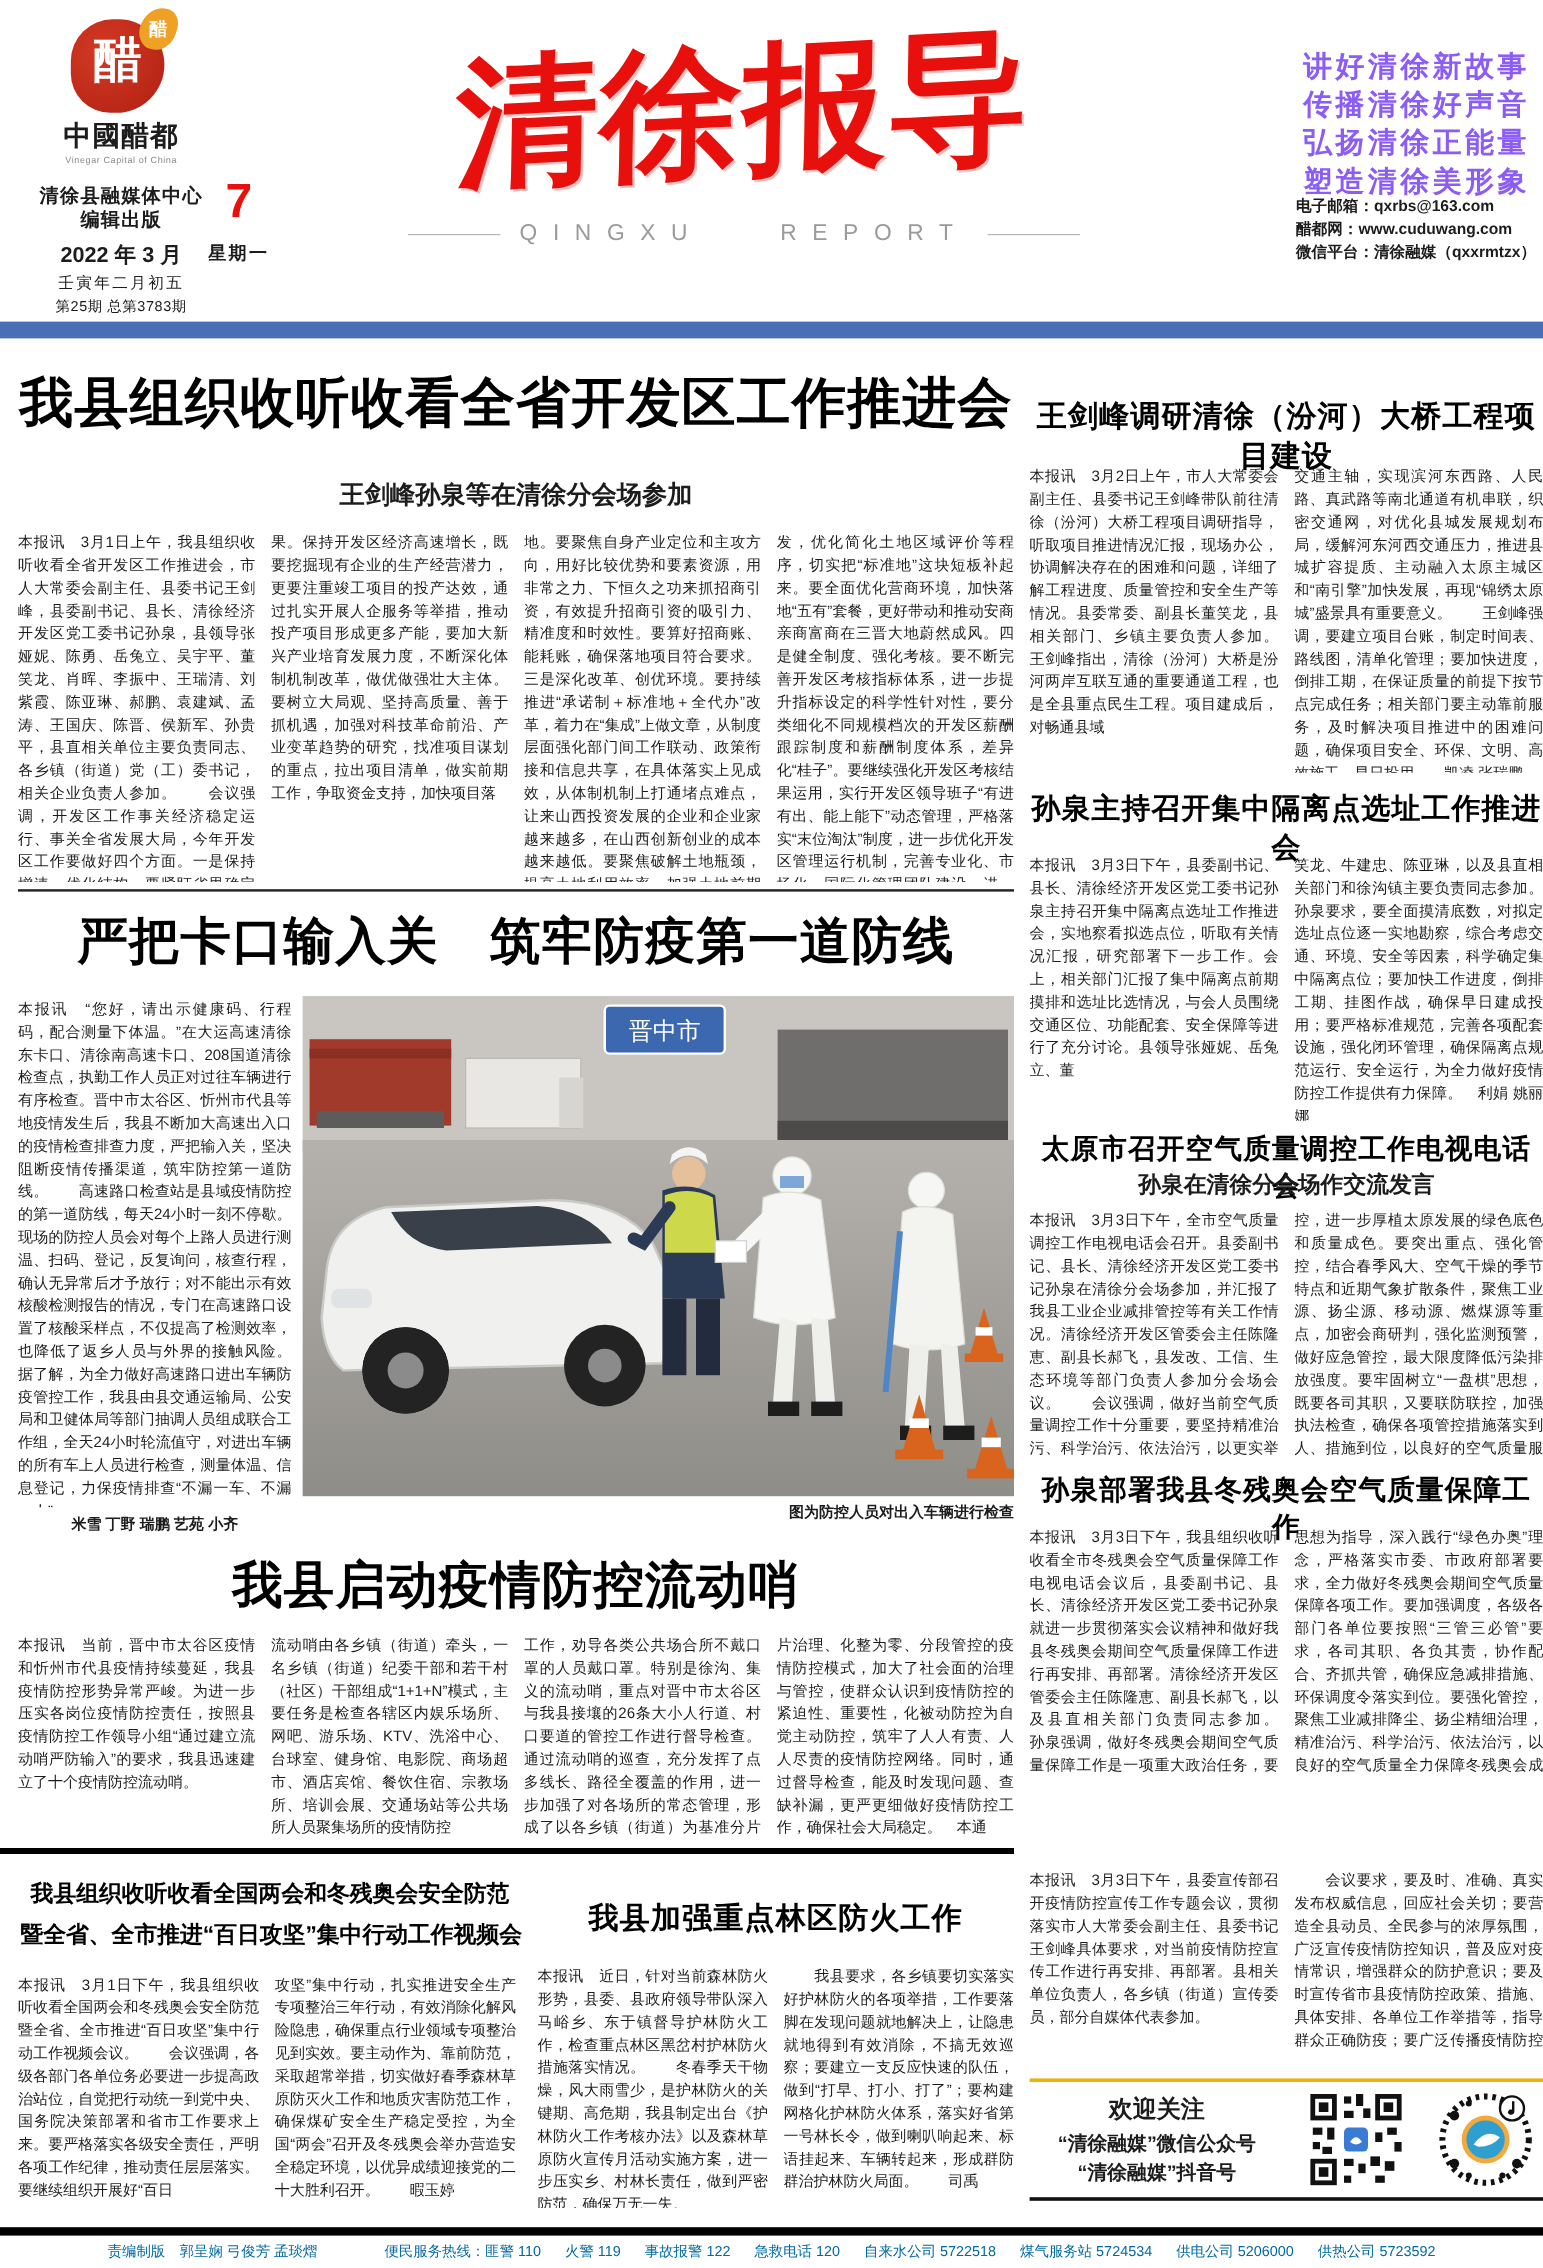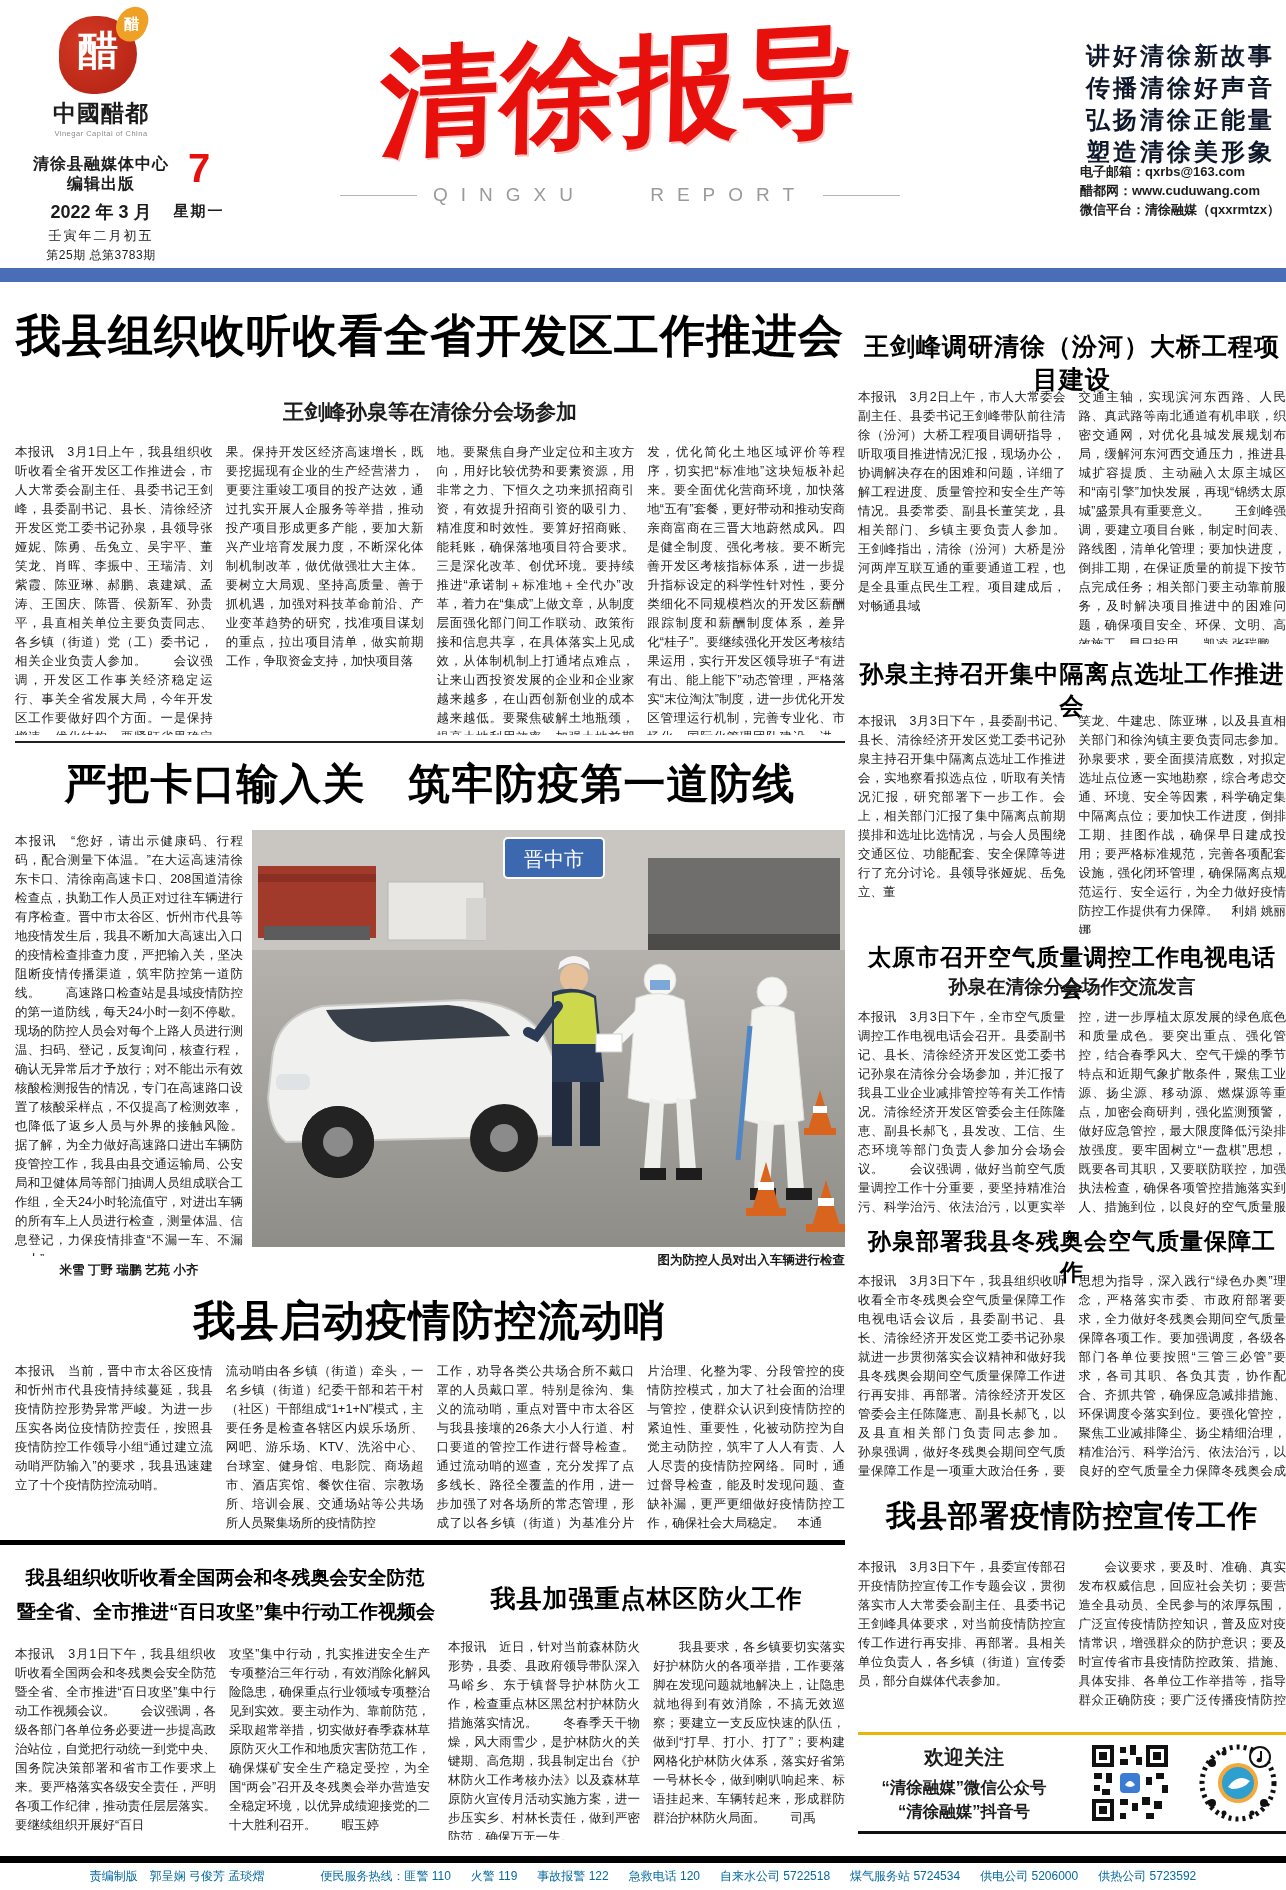--- a/index.html
+++ b/index.html
@@ -25,21 +25,21 @@
   .pageno-block{left:170px;top:148px;width:58px;text-align:center;}
   .pageno{color:#e8100c;font-size:40px;font-weight:bold;line-height:1;}
   .weekday{font-size:15px;font-weight:bold;margin-top:14px;letter-spacing:2px;}
   .paper-title{left:330px;top:14px;width:580px;height:158px;display:flex;align-items:center;justify-content:center;}
   .paper-title span{font-size:118px;font-weight:bold;color:#e8100c;letter-spacing:2px;
                     transform:rotate(-3deg) skewX(-4deg);text-shadow:2px 2px 0 rgba(232,16,12,.25);
                     font-family:"Liberation Serif","DejaVu Serif",serif;}
   .title-en{left:340px;top:184px;width:560px;display:flex;align-items:center;gap:16px;}
   .title-en .ln{flex:1;height:1px;background:#b5b5b5;}
   .title-en span{color:#9a9a9a;font-size:19px;letter-spacing:13px;word-spacing:46px;}
-  .slogans{left:1086px;top:40px;width:196px;color:#0f172a;font-size:24px;font-weight:bold;
+  .slogans{left:1086px;top:40px;width:196px;color:#8b5cf6;font-size:24px;font-weight:bold;
            line-height:32px;letter-spacing:3px;text-align:justify;}
   .slogans div{display:flex;justify-content:space-between;}
   .contacts{left:1080px;top:162px;width:206px;font-size:13px;font-weight:bold;line-height:19px;}
   .blue-bar{left:0;top:268px;width:1286px;height:14px;background:#4a6db8;}
 
   
   .h-huge{font-weight:bold;text-align:center;color:#000;letter-spacing:1px;}
   .cols{display:flex;gap:13px;overflow:hidden;}
   .col{flex:1;text-align:justify;font-size:12.5px;line-height:19px;overflow:hidden;}
 
@@ -275,21 +275,20 @@
     <div class="col">本报讯　3月3日下午，全市空气质量调控工作电视电话会召开。县委副书记、县长、清徐经济开发区党工委书记孙泉在清徐分会场参加，并汇报了我县工业企业减排管控等有关工作情况。清徐经济开发区管委会主任陈隆恵、副县长郝飞，县发改、工信、生态环境等部门负责人参加分会场会议。　　会议强调，做好当前空气质量调控工作十分重要，要坚持精准治污、科学治污、依法治污，以更实举措做到联防联</div>
     <div class="col">控，进一步厚植太原发展的绿色底色和质量成色。要突出重点、强化管控，结合春季风大、空气干燥的季节特点和近期气象扩散条件，聚焦工业源、扬尘源、移动源、燃煤源等重点，加密会商研判，强化监测预警，做好应急管控，最大限度降低污染排放强度。要牢固树立“一盘棋”思想，既要各司其职，又要联防联控，加强执法检查，确保各项管控措施落实到人、措施到位，以良好的空气质量服务保障冬残奥会，推动全市空气质量持续向好。凯凌　丁野</div>
   </div>
 
   <div class="abs h-huge r4-head">孙泉部署我县冬残奥会空气质量保障工作</div>
   <div class="abs cols r4-body r-art">
     <div class="col">本报讯　3月3日下午，我县组织收听收看全市冬残奥会空气质量保障工作电视电话会议后，县委副书记、县长、清徐经济开发区党工委书记孙泉就进一步贯彻落实会议精神和做好我县冬残奥会期间空气质量保障工作进行再安排、再部署。清徐经济开发区管委会主任陈隆恵、副县长郝飞，以及县直相关部门负责同志参加。　　孙泉强调，做好冬残奥会期间空气质量保障工作是一项重大政治任务，要高度重视。坚持以习近平生态文明</div>
     <div class="col">思想为指导，深入践行“绿色办奥”理念，严格落实市委、市政府部署要求，全力做好冬残奥会期间空气质量保障各项工作。要加强调度，各级各部门各单位要按照“三管三必管”要求，各司其职、各负其责，协作配合、齐抓共管，确保应急减排措施、环保调度令落实到位。要强化管控，聚焦工业减排降尘、扬尘精细治理，精准治污、科学治污、依法治污，以良好的空气质量全力保障冬残奥会成功举办。　凯凌 丁野</div>
   </div>
 
-  <div class="abs h-huge r5-head">我县部署疫情防控宣传工作</div>
   <div class="abs cols r5-body r-art">
     <div class="col">本报讯　3月3日下午，县委宣传部召开疫情防控宣传工作专题会议，贯彻落实市人大常委会副主任、县委书记王剑峰具体要求，对当前疫情防控宣传工作进行再安排、再部署。县相关单位负责人，各乡镇（街道）宣传委员，部分自媒体代表参加。</div>
     <div class="col">　　会议要求，要及时、准确、真实发布权威信息，回应社会关切；要营造全县动员、全民参与的浓厚氛围，广泛宣传疫情防控知识，普及应对疫情常识，增强群众的防护意识；要及时宣传省市县疫情防控政策、措施、具体安排、各单位工作举措等，指导群众正确防疫；要广泛传播疫情防控中的正能量。丁艺苑 武亚男</div>
   </div>
 
   <div class="abs follow-box">
     <div class="follow-text">
       <div class="l1">欢迎关注</div>
       <div class="l2">“清徐融媒”微信公众号</div>
       <div class="l3">“清徐融媒”抖音号</div>

